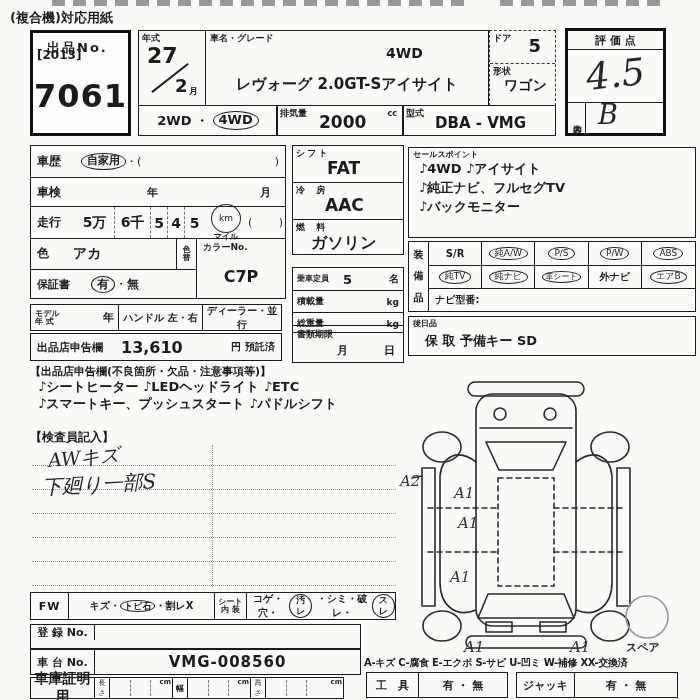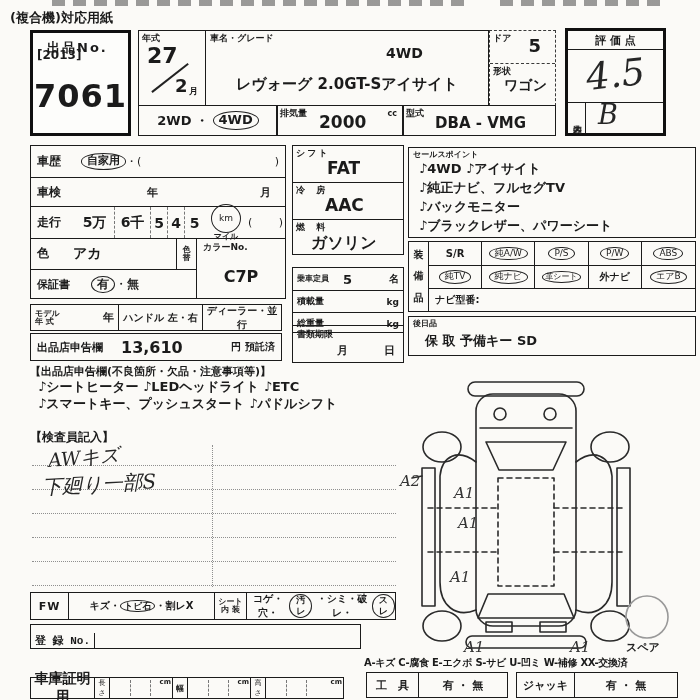--- a/index.html
+++ b/index.html
@@ -198,21 +198,20 @@
     <span style="margin-left:auto;font-size:10px;font-weight:700;">円</span>
     <span style="margin-left:4px;font-size:10px;font-weight:700;">預託済</span>
   </div>
 
   <div class="abs b" style="left:408px;top:147px;width:288px;height:91px;">
     <span class="abs tiny" style="left:4px;top:3px;">セールスポイント</span>
     <div class="abs" style="left:10px;top:12px;font-size:13px;font-weight:600;line-height:1.45;">
       <div>♪4WD ♪アイサイト</div>
       <div>♪純正ナビ、フルセグTV</div>
       <div>♪バックモニター</div>
-      <div>♪ブラックレザー、パワーシート</div>
     </div>
   </div>
 
   <div class="abs b flex" style="left:408px;top:241px;width:288px;height:71px;align-items:stretch;">
     <div class="col br ctr" style="width:20px;justify-content:space-around;padding:2px 0;">
       <span style="font-size:10px;font-weight:700;">装</span>
       <span style="font-size:10px;font-weight:700;">備</span>
       <span style="font-size:10px;font-weight:700;">品</span>
     </div>
     <div class="col" style="flex:1;">
@@ -330,29 +329,33 @@
       <span class="tiny">内 装</span>
     </div>
     <div class="flex ctr" style="flex:1;font-size:10px;font-weight:600;">
       <span>コゲ・穴・</span>
         <span class="circ" style="font-size:9px;padding:0 3px;">汚レ</span>
         <span>・シミ・破レ・</span>
         <span class="circ" style="font-size:9px;padding:0 3px;">スレ</span>
     </div>
   </div>
 
-  <div class="abs b flex" style="left:30px;top:624px;width:331px;height:25px;align-items:flex-end;font-family:Liberation Mono, monospace;">
+  <div class="abs b flex" style="left:30px;top:624px;width:331px;height:25px;align-items:flex-start;">
     <div class="flex ctr br" style="width:64px;font-size:11px;font-weight:700;">登 録 No.</div>
     <div style="flex:1;position:relative;">
       <span class="abs" style="left:104px;top:0;bottom:0;border-left:1.5px solid #1b1b1b;"></span>
       <span class="abs" style="left:142px;top:0;bottom:0;border-left:1.5px solid #1b1b1b;"></span>
       <span class="abs" style="left:172px;top:0;bottom:0;border-left:1.5px solid #1b1b1b;"></span>
     </div>
   </div>
 
+  <div class="abs b flex" style="left:30px;top:649px;width:331px;height:26px;align-items:stretch;">
+    <div class="flex ctr br" style="width:64px;font-size:11px;font-weight:700;">車 台 No.</div>
+    <div class="flex ctr" style="flex:1;font-size:15px;font-weight:700;letter-spacing:1px;">VMG-008560</div>
+  </div>
 
   <div class="abs b flex" style="left:30px;top:677px;width:314px;height:22px;align-items:stretch;">
     <div class="flex ctr br" style="width:64px;font-size:14px;font-weight:700;">車庫証明用</div>
     <div class="col ctr br" style="width:15px;justify-content:center;">
       <span style="font-size:7px;">長</span>
       <span style="font-size:7px;">さ</span>
     </div>
     <div class="br" style="width:62px;position:relative;">
       <span class="abs" style="left:20px;top:2px;bottom:2px;border-left:1.1px dashed #777;"></span>
       <span class="abs" style="left:40px;top:2px;bottom:2px;border-left:1.1px dashed #777;"></span>

